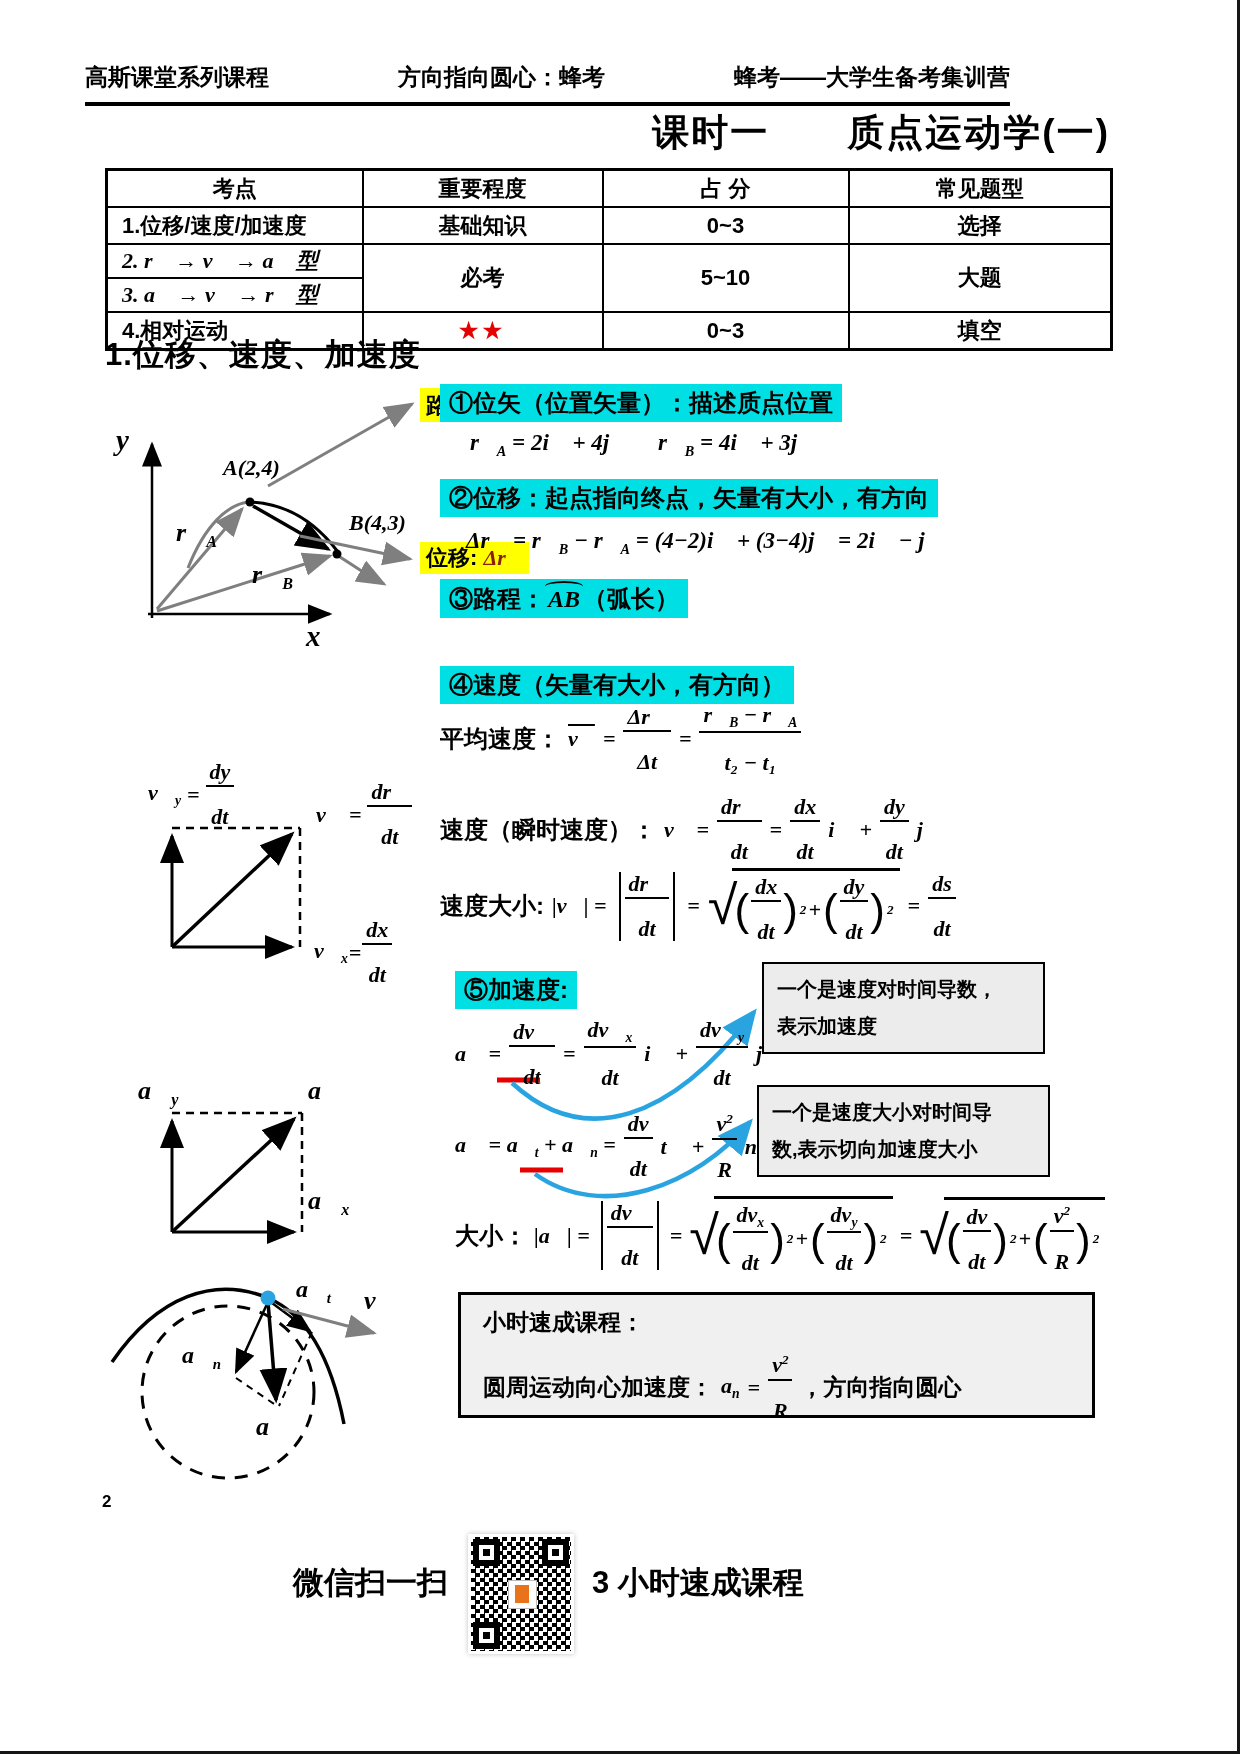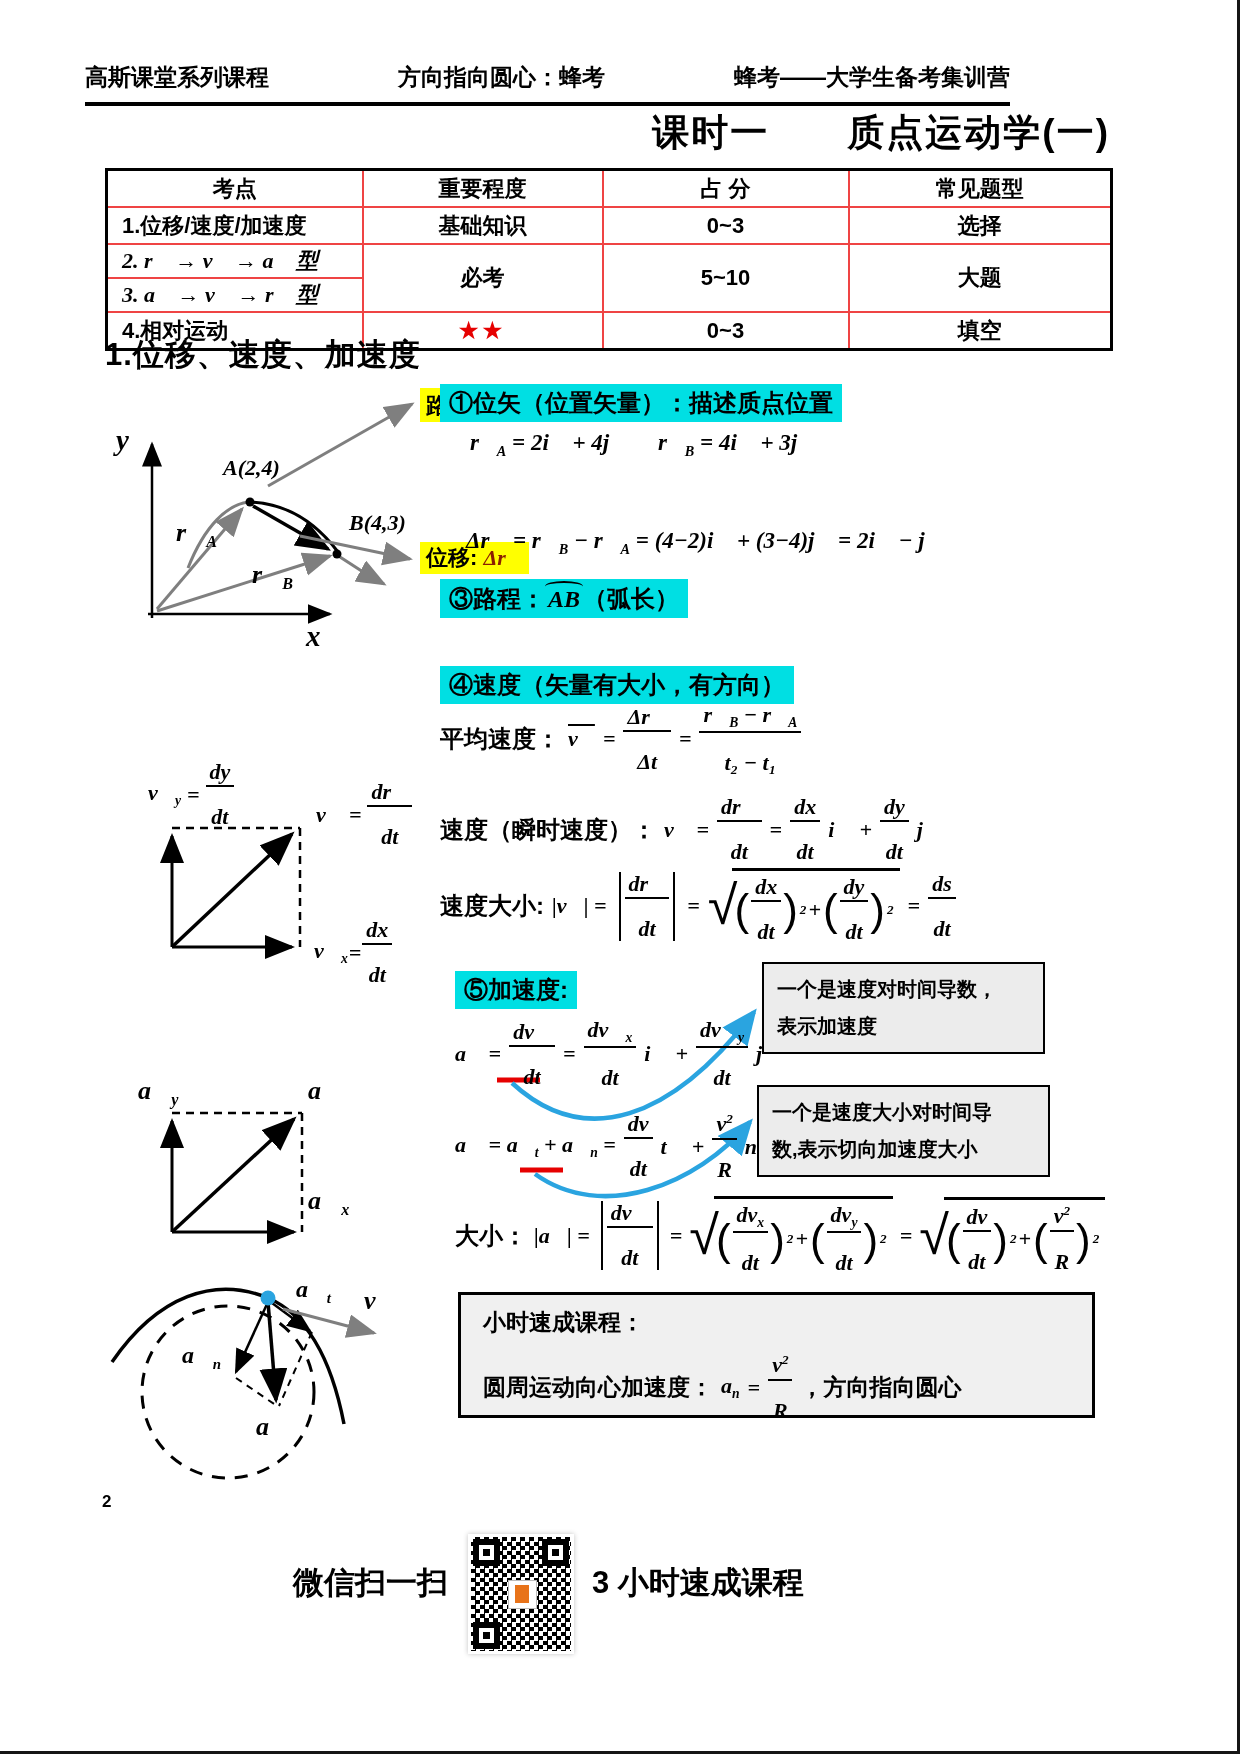--- a/index.html
+++ b/index.html
@@ -8,21 +8,21 @@
         border-right:3px solid #161616;border-bottom:3px solid #161616;box-sizing:border-box;}
   .bg{position:absolute;left:0;top:0;width:1240px;height:1754px;pointer-events:none;}
   
   .hdr{position:absolute;left:85px;top:62px;width:925px;display:flex;justify-content:space-between;}
   .hdr span{font-weight:bold;font-size:23px;}
   .rule{position:absolute;left:85px;top:102px;width:925px;height:4px;background:#000;}
   .title{position:absolute;left:0;top:108px;width:1110px;text-align:right;
          font-size:37px;font-weight:bold;letter-spacing:2px;}
   
   table.tbl{position:absolute;left:105px;top:168px;width:1005px;border-collapse:collapse;table-layout:fixed;}
-  .tbl td{border:2px solid #ef4444;font-weight:bold;font-size:22px;text-align:center;padding:1px 8px;}
+  .tbl td{border:2px solid #000000;font-weight:bold;font-size:22px;text-align:center;padding:1px 8px;}
   .tbl td.l{text-align:left;padding-left:14px;}
   .tbl{border:3px solid #000;}
   .star{color:#e60000;font-size:25px;letter-spacing:4px;}
   .sec-h{position:absolute;left:105px;top:334px;font-size:31px;font-weight:bold;letter-spacing:1px;}
   
   .chip-c{position:absolute;background:#00dfe3;font-size:24px;font-weight:bold;
           padding:3px 9px;white-space:nowrap;}
   .chip-y{position:absolute;background:#ffff00;font-size:22px;font-weight:bold;
           padding:1px 6px;white-space:nowrap;}
   
@@ -187,20 +187,21 @@
   <div class="dl m" style="left:306px;top:620px;font-size:29px">x</div>
   <div class="dl m" style="left:223px;top:455px;font-size:22px">A(2,4)</div>
   <div class="dl m" style="left:349px;top:510px;font-size:22px">B(4,3)</div>
   <div class="dl m" style="left:176px;top:518px;font-size:26px"><span>r⃗</span><sub>A</sub></div>
   <div class="dl m" style="left:252px;top:560px;font-size:26px"><span>r⃗</span><sub>B</sub></div>
 
   <div class="chip-y" style="left:420px;top:388px"><span class="cz">路程: </span><span class="arc m">AB</span></div>
   <div class="chip-y" style="left:420px;top:542px"><span class="cz">位移: </span><span class="m" style="color:#8b1f00">Δr⃗</span></div>
 
   <div class="chip-c" style="left:440px;top:384px">①位矢（位置矢量）：描述质点位置</div>
+  <div class="chip-c" style="left:440px;top:479px">②位移：起点指向终点，矢量有大小，有方向</div>
   <div class="chip-c" style="left:440px;top:579px"><span>③路程：</span><span class="arc m">AB</span><span>（弧长）</span></div>
   <div class="chip-c" style="left:440px;top:666px">④速度（矢量有大小，有方向）</div>
   <div class="chip-c" style="left:455px;top:971px">⑤加速度:</div>
 
   <div class="fblock m" style="left:470px;top:430px;font-size:23px">
     <span><span>r⃗</span><sub>A</sub> <span>= 2i⃗ + 4j⃗</span></span>
   </div>
   <div class="fblock m" style="left:658px;top:430px;font-size:23px">
     <span><span>r⃗</span><sub>B</sub> <span>= 4i⃗ + 3j⃗</span></span>
   </div>

